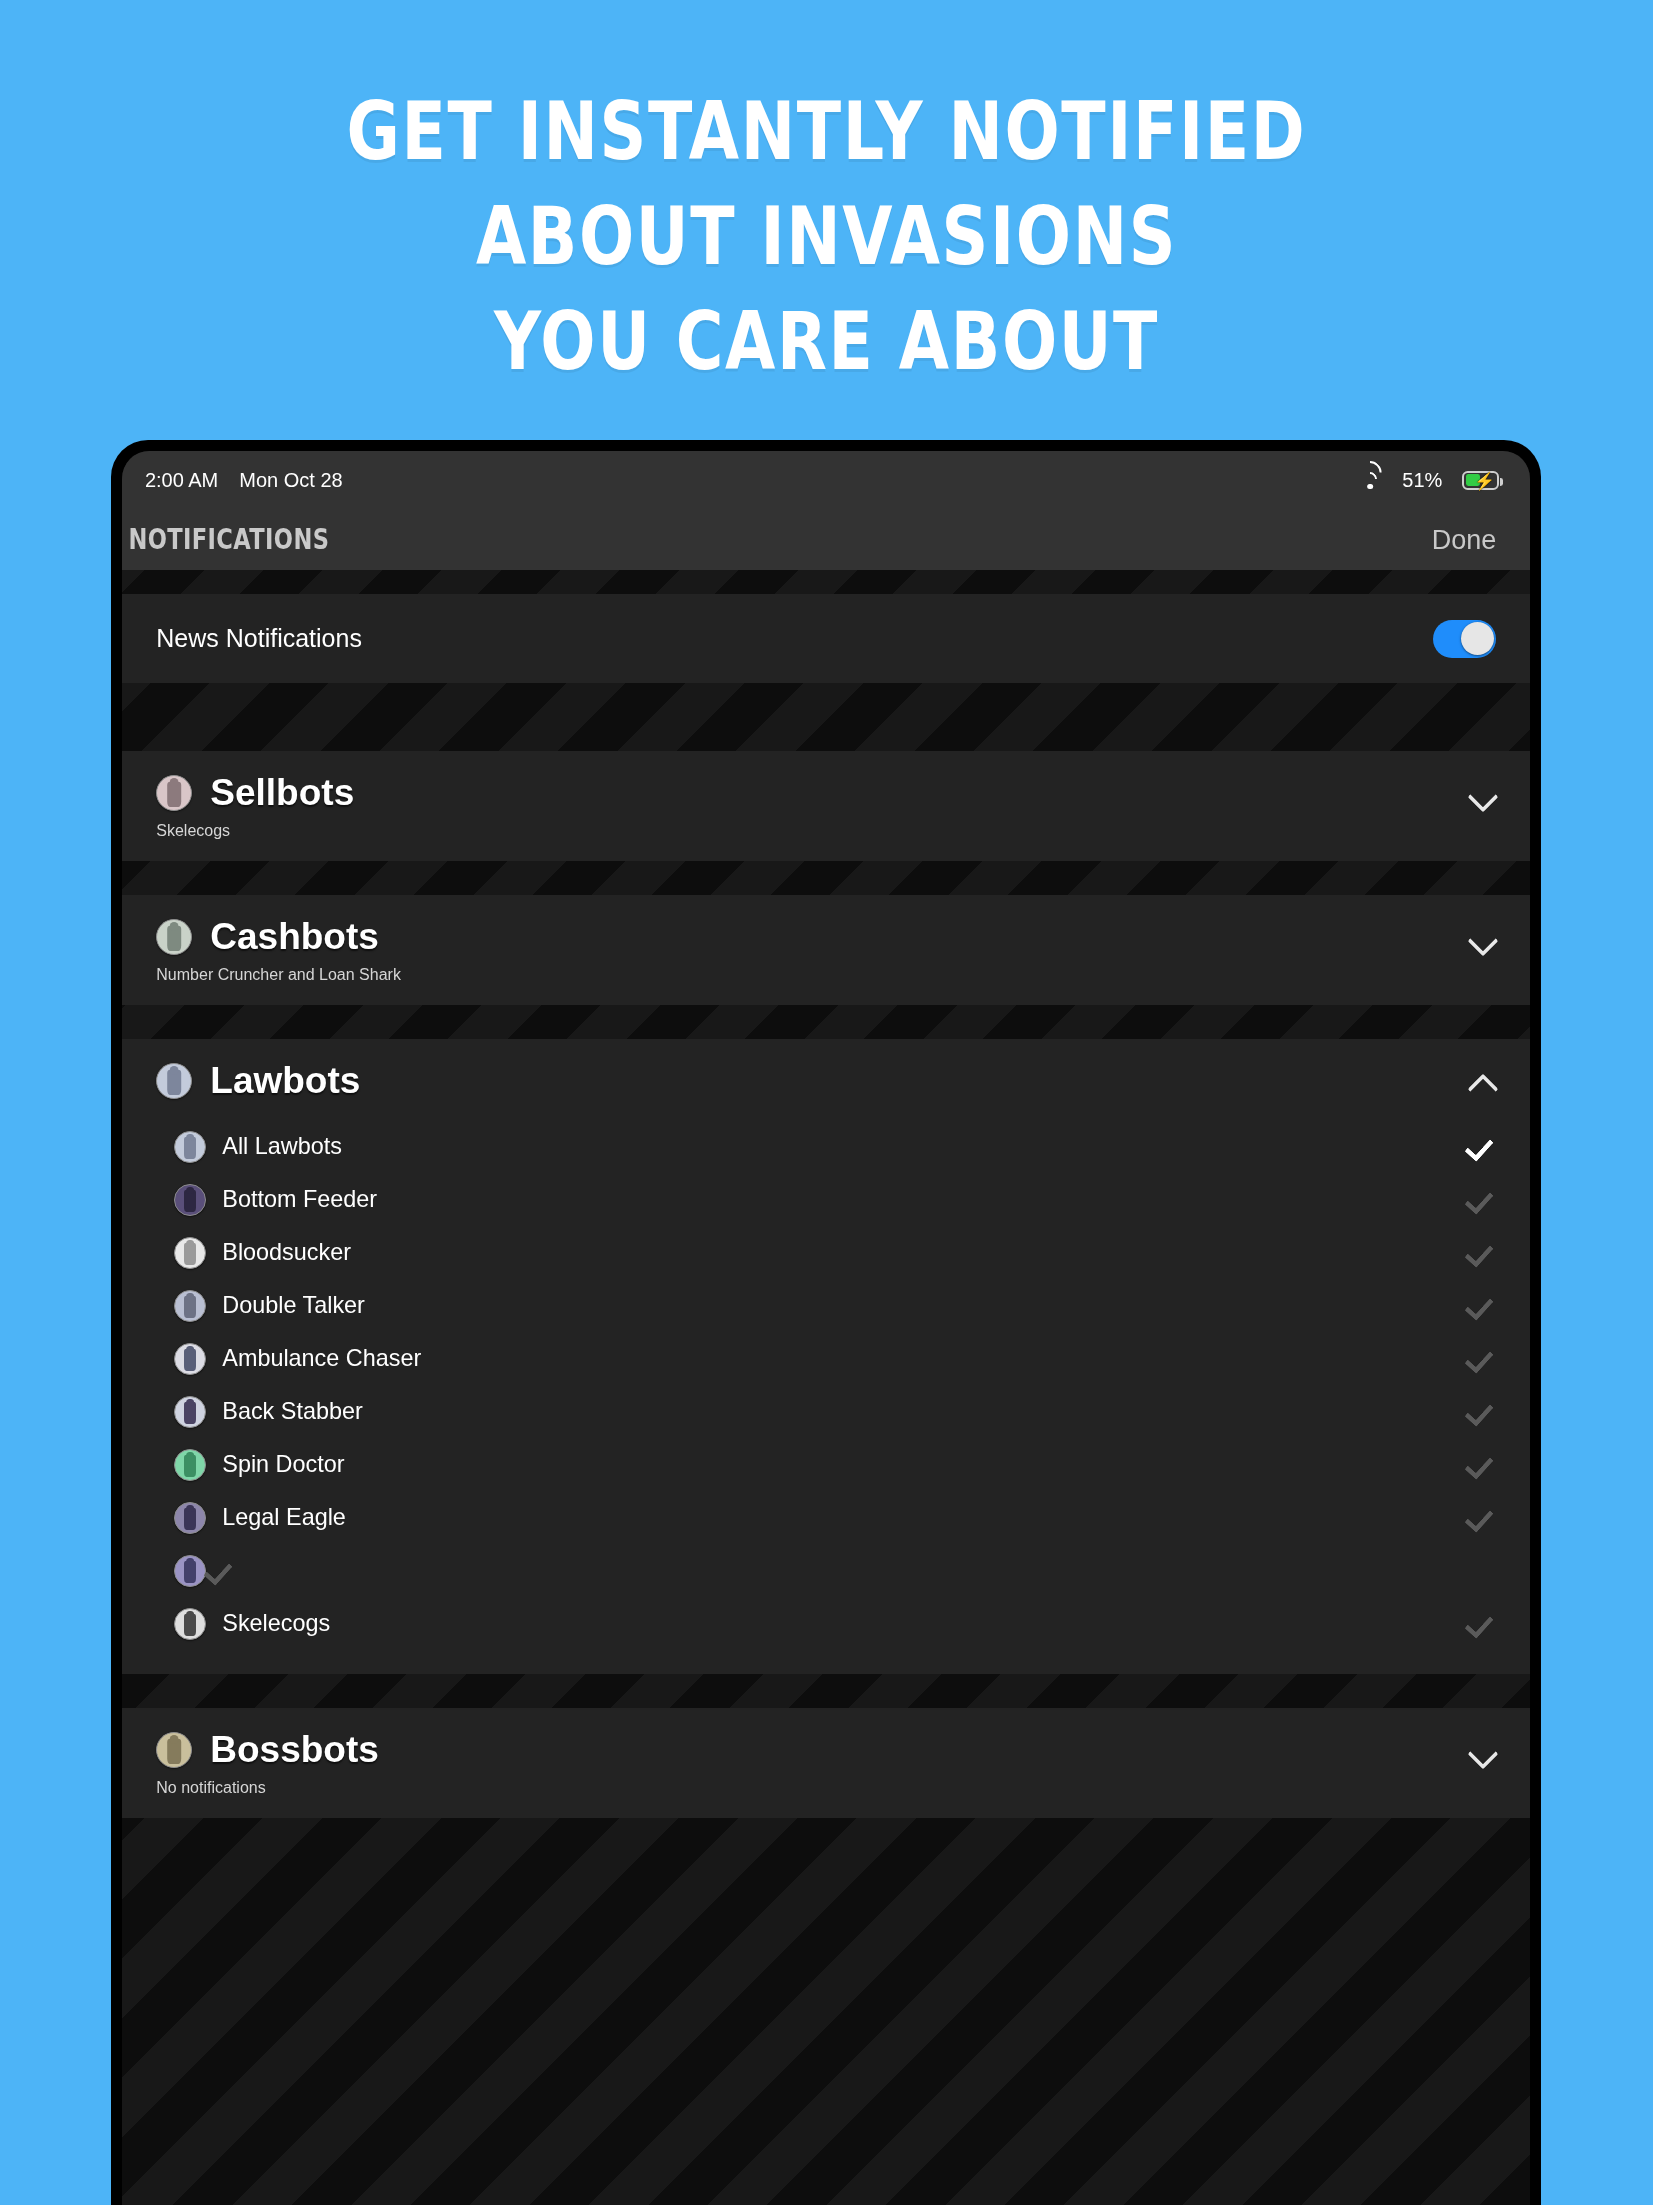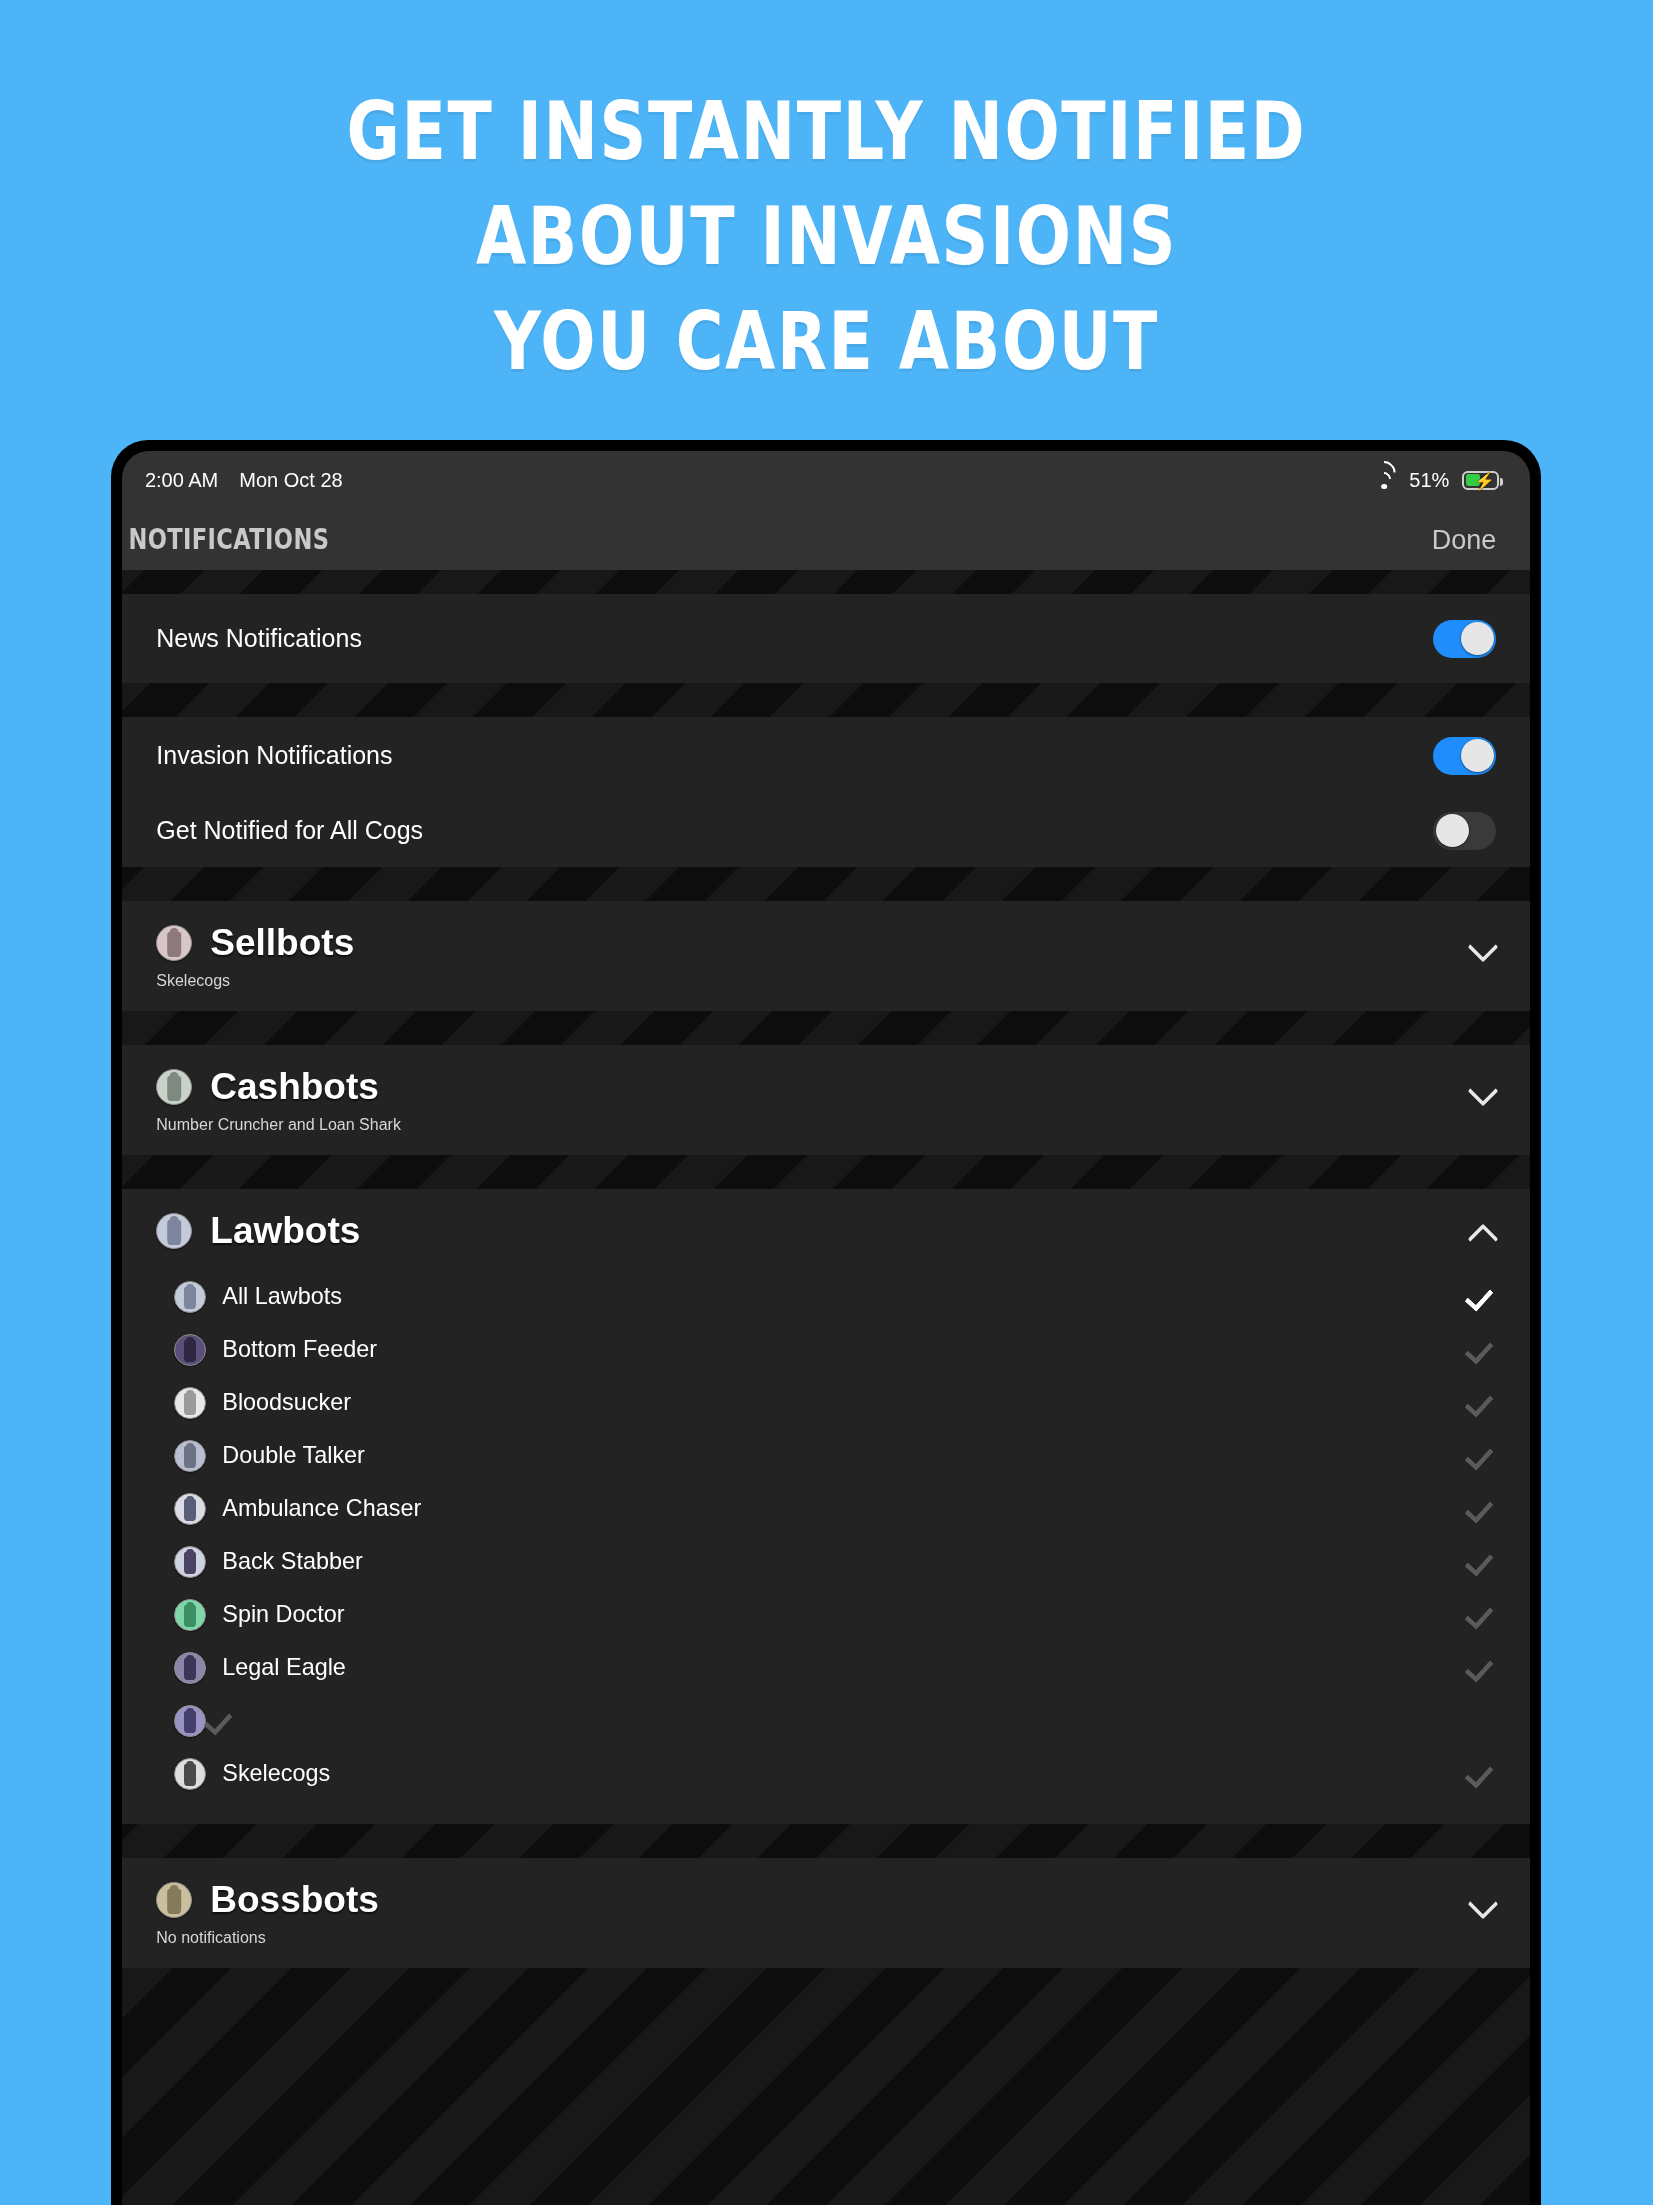--- a/index.html
+++ b/index.html
@@ -54,21 +54,21 @@
   #statusbar {
     position:relative;
     height:58px;
     background:#333333;
     display:flex; align-items:center;
     padding:0 31px 0 22.6px;
     color:#ffffff;
   }
   #statusbar .left { display:flex; align-items:baseline; gap:21px; font-size:20px; }
   #statusbar .spacer { flex:1; }
-  #statusbar .right { display:flex; align-items:center; gap:13px; font-size:20px; }
+  #statusbar .right { display:flex; align-items:center; gap:20px; font-size:20px; }
   .wifi-ico { width:24px; height:19.4px; position:relative; display:inline-block; }
   .wifi-ico i {
     position:absolute; left:50%; bottom:0; transform:translateX(-50%);
     border:2.4px solid #fff; border-bottom-color:transparent;
     border-left-color:transparent; border-right-color:transparent;
     border-radius:50%;
   }
   .wifi-ico i:nth-child(1){ width:22.6px; height:22.6px; bottom:6.5px; transform:translateX(-50%) rotate(45deg);}
   .wifi-ico i:nth-child(2){ width:13.7px; height:13.7px; bottom:4.8px; transform:translateX(-50%) rotate(45deg);}
   .wifi-ico i:nth-child(3){ width:5.7px; height:5.7px; bottom:0.8px; background:#fff; border-radius:50%; border:none;}
@@ -243,34 +243,20 @@
         <div class="row" style="min-height:89px">
           <span class="lbl">News Notifications</span>
           <span class="toggle on">
               <span class="knob"></span>
             </span>
         </div>
       </div>
 
       <div class="gap"></div>
 
-      <div class="card">
-        <div class="row" style="min-height:77px">
-          <span class="lbl">Invasion Notifications</span>
-          <span class="toggle on">
-              <span class="knob"></span>
-            </span>
-        </div>
-        <div class="row" style="min-height:73px">
-          <span class="lbl">Get Notified for All Cogs</span>
-          <span class="toggle off">
-              <span class="knob"></span>
-            </span>
-        </div>
-      </div>
 
       <div class="gap"></div>
 
       <div class="card">
         <div class="group-head">
           <span class="cog" style="background: rgb(217, 198, 200);">
             <span class="body" style="background: rgb(140, 122, 125);"></span>
               <span class="head" style="background: rgb(140, 122, 125);"></span>
           </span>
           <span class="gname">Sellbots</span>

